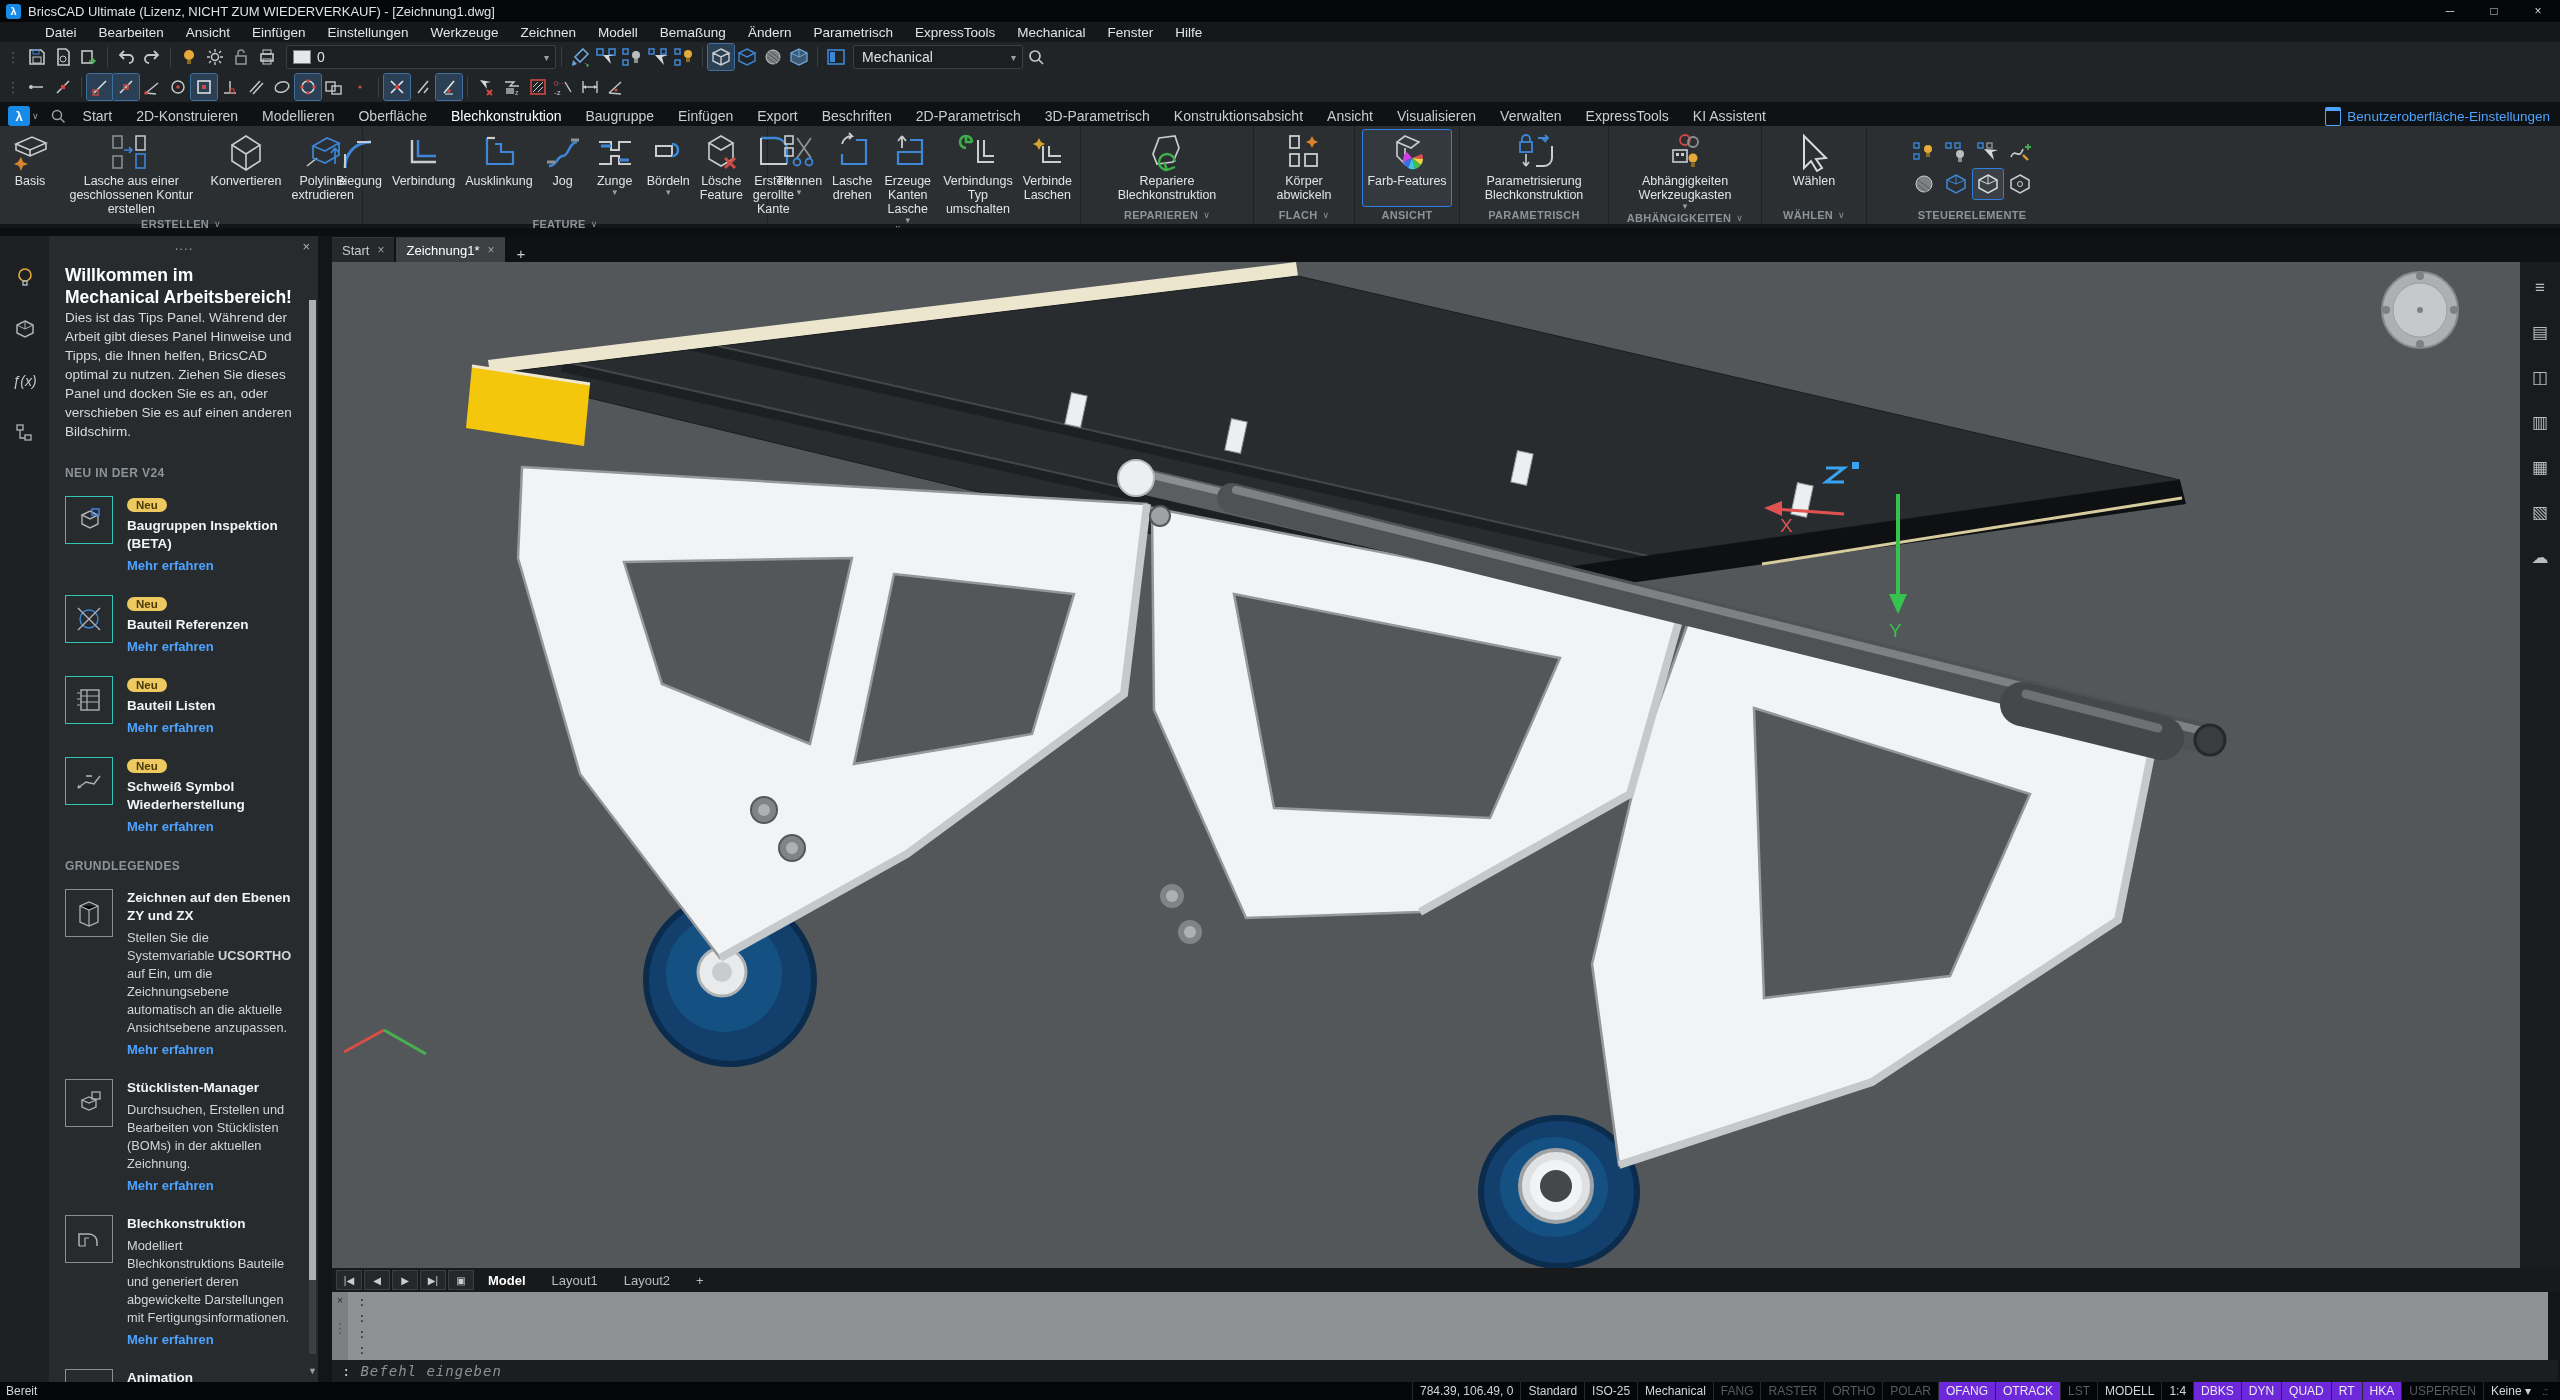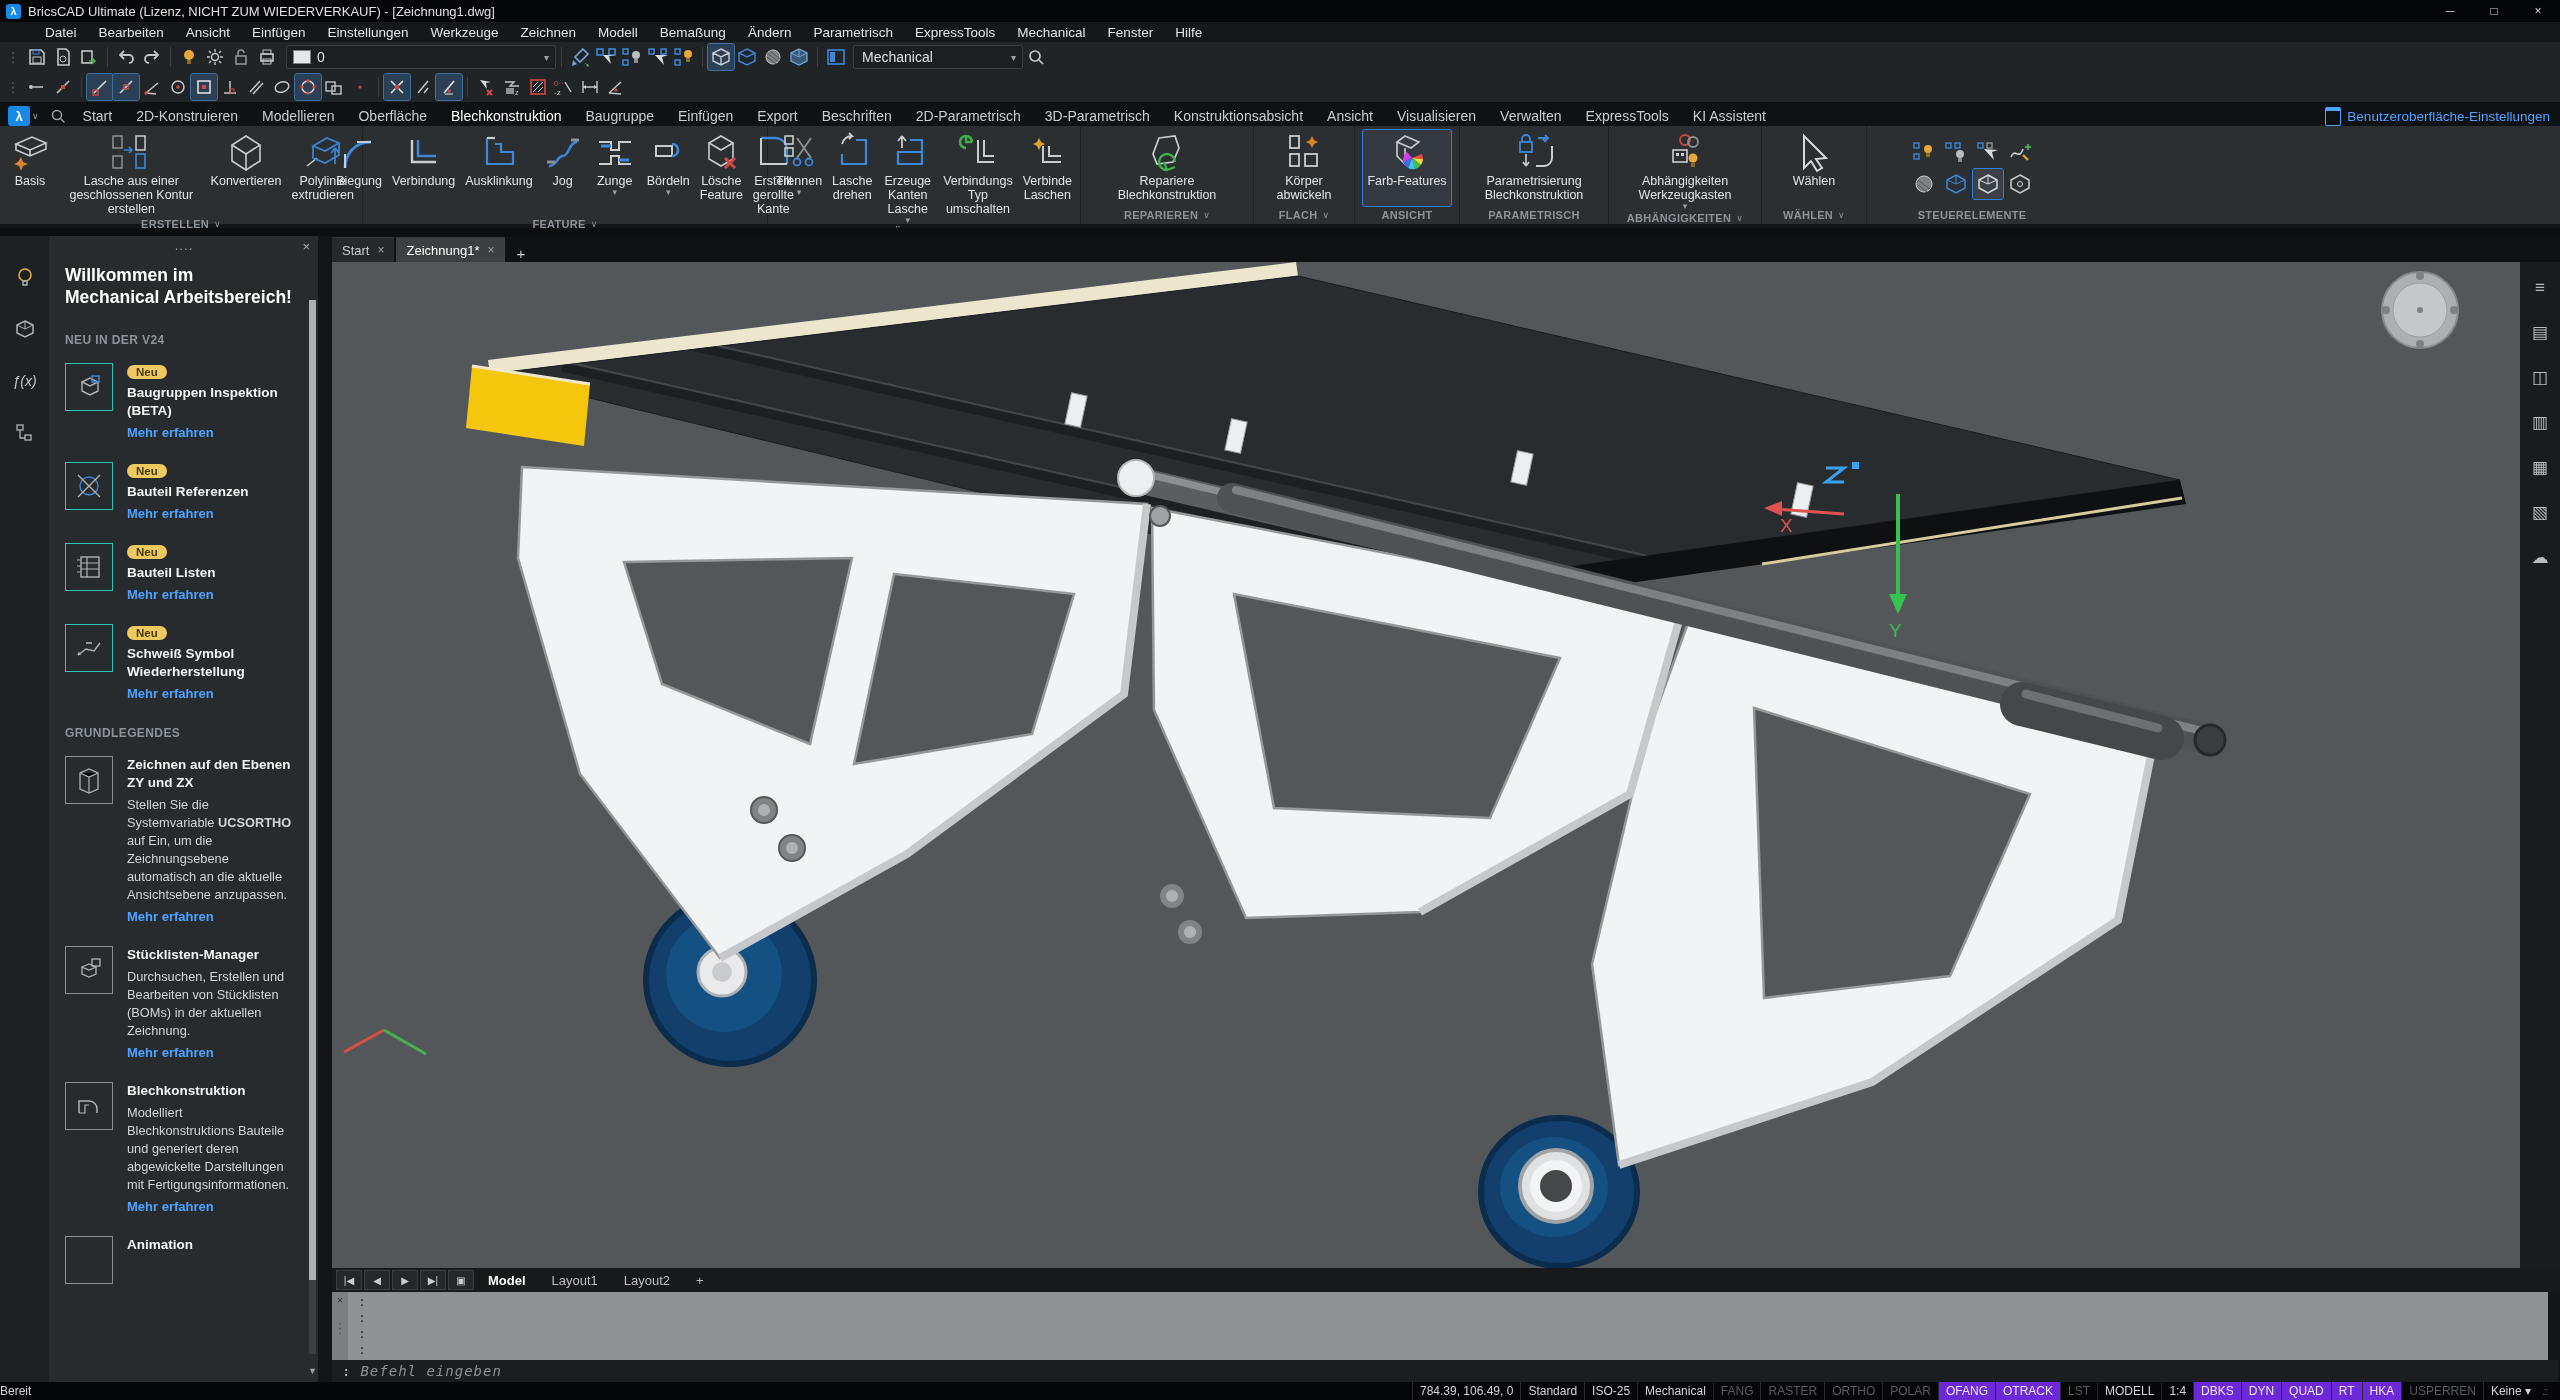--- a/index.html
+++ b/index.html
@@ -89,21 +89,21 @@
   .ltab.active{color:#fff;font-weight:bold}
   
   #cmdhist{top:1292px;left:332px;width:2216px;height:68px;background:#8f9193;display:flex}
   .cgut{width:16px;background:#7d7f81;display:flex;flex-direction:column;align-items:center;color:#2e3133}
   .chlines{padding:2px 0 0 10px;font-family:"DejaVu Sans Mono",monospace;font-size:13px;color:#2b2e30;line-height:16px}
   #cmdline{top:1360px;left:332px;width:2216px;height:22px;background:#1b1e20;display:flex;align-items:center;padding-left:10px;font-family:"DejaVu Sans Mono",monospace;font-size:14px}
   #cmdline .pr{color:#c3c7c9;margin-right:10px}
   #cmdline .ph{color:#8b9094;font-style:italic;letter-spacing:1px}
   
   #statusbar{top:1382px;left:0;right:0;height:18px;background:#050607;display:flex;align-items:center;font-size:12px;color:#d2d5d7}
-  #statusbar .ready{padding-left:0}
+  #statusbar .ready{padding-left:6px}
   #statusbar .sright{margin-left:auto;display:flex;align-items:center;height:18px}
   .sitem{padding:0 7px;border-left:1px solid #26292c;height:18px;display:flex;align-items:center;white-space:nowrap}
   .sitem.off{color:#565c60}
   .sitem.on{background:#6d28d9;color:#e8eaeb}
   .sgrip{width:14px;color:#565c60;font-size:10px;letter-spacing:-1px;padding:0 4px}
 </style>
 </head>
 <body>
 
 <div id="titlebar" class="abs">
@@ -872,20 +872,21 @@
     </span>
 </div>
 
 <div id="panel" class="abs">
   <div class="phead">
     <span>····</span>
     <span class="px">×</span>
   </div>
   <div class="pbody">
     <div class="ptitle">Willkommen im Mechanical Arbeitsbereich!</div>
+    <div class="pintro">Dies ist das Tips Panel. Während der Arbeit gibt dieses Panel Hinweise und Tipps, die Ihnen helfen, BricsCAD optimal zu nutzen. Ziehen Sie dieses Panel und docken Sie es an, oder verschieben Sie es auf einen anderen Bildschirm.</div>
     <div class="psec">NEU IN DER V24</div>
 
     <div class="tip">
       <div class="tip-ic teal">
           <svg width="30" height="30">
             <path d="M8 10l8-4 8 4-8 4z M8 10v9l8 4 8-4v-9" fill="none" stroke="#aeb3b6" stroke-width="1.4"></path>
             <rect x="18" y="4" width="7" height="6" fill="none" stroke="#3d87d6" stroke-width="1.5"></rect>
           </svg>
         </div>
       <div class="tip-tx">

